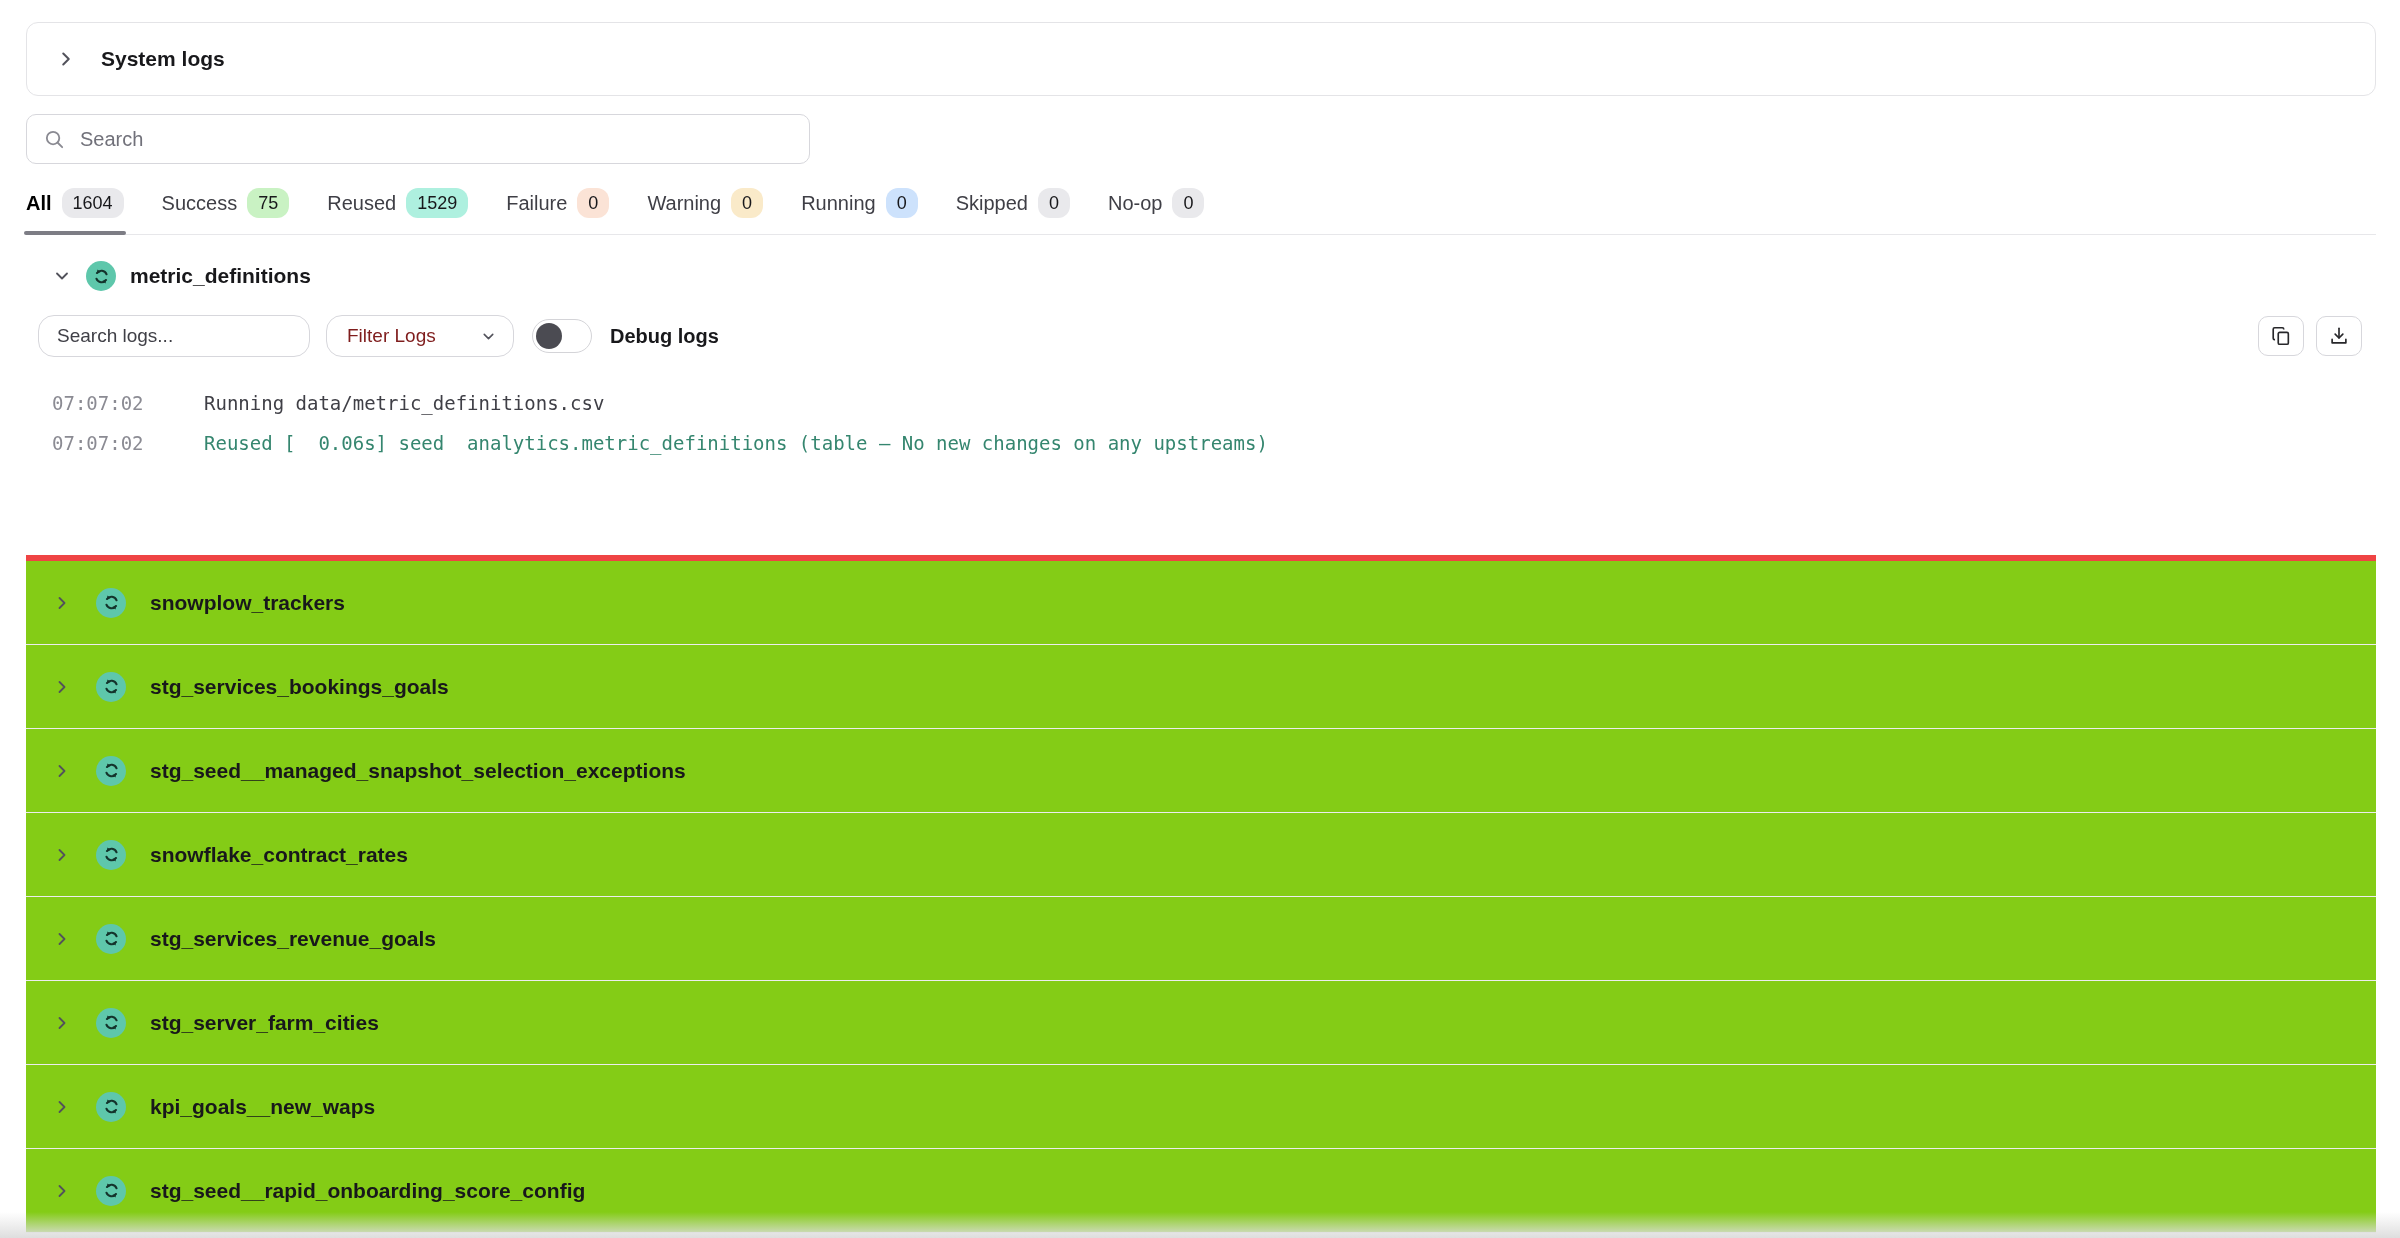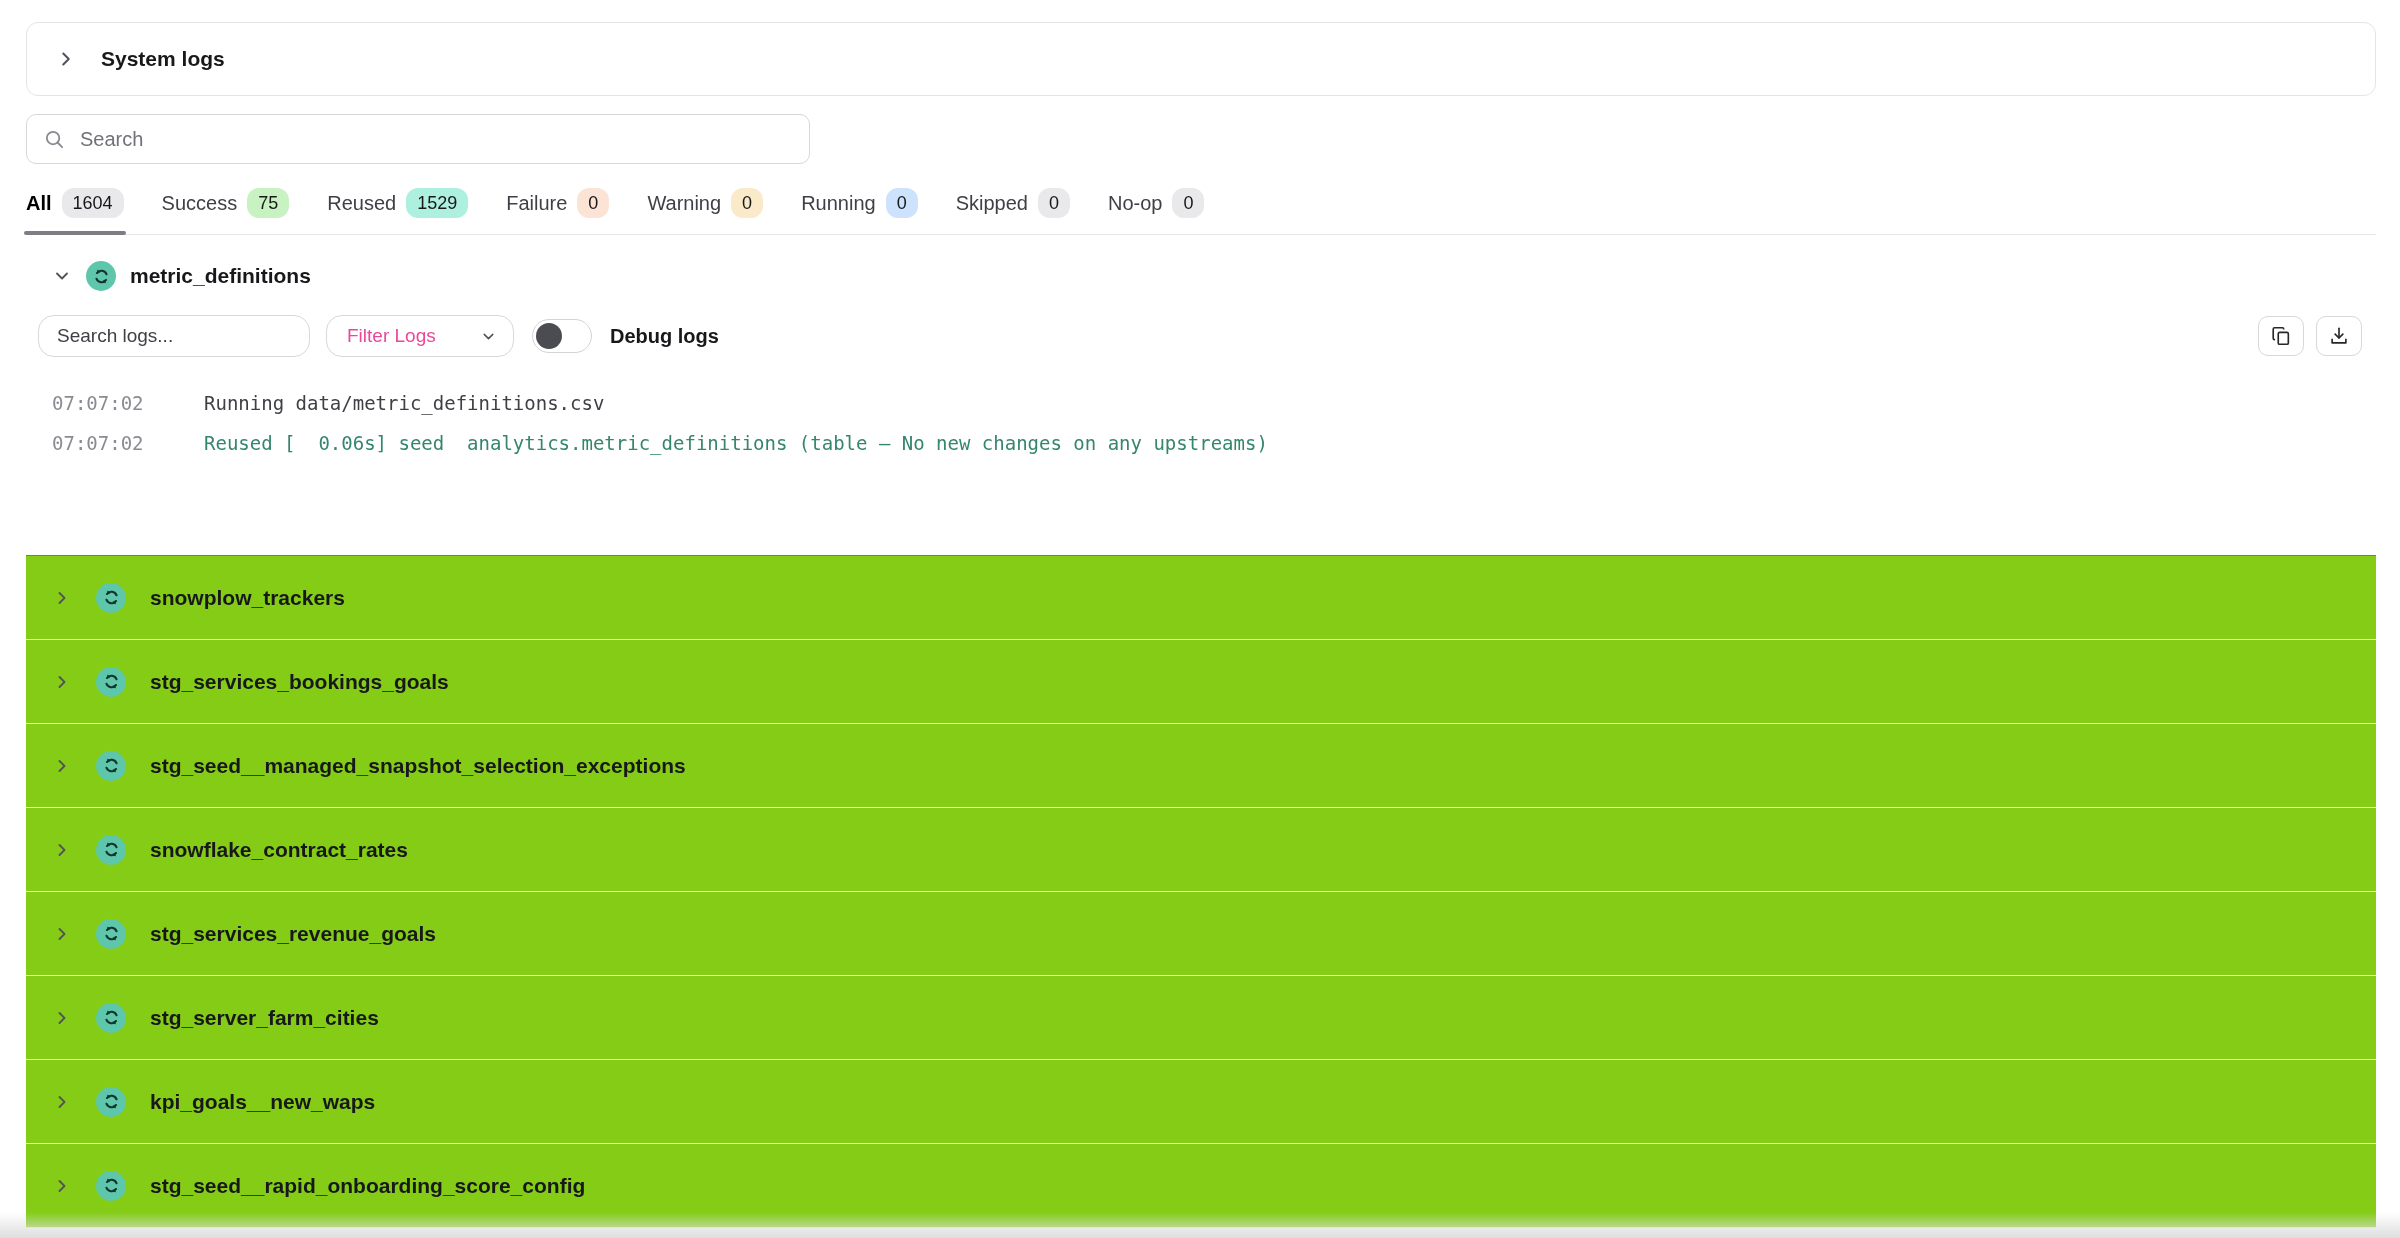--- a/index.html
+++ b/index.html
@@ -75,21 +75,21 @@
     padding: 6px 11px; border-radius: 12px; color: #18181b; white-space: nowrap;
   }
   .badge--gray   { background: #e9e9ec; }
   .badge--green  { background: #c9f2c3; }
   .badge--teal   { background: #aef0df; }
   .badge--red    { background: #fbe3d6; }
   .badge--orange { background: #faeac9; }
   .badge--blue   { background: #cde2fc; }
 
   
-  .expanded { border-bottom: 1px solid #ef4444; padding-bottom: 92px; }
+  .expanded { border-bottom: 6px solid #ef4444; padding-bottom: 92px; }
   .exp-header {
     display: flex; align-items: center; gap: 14px;
     padding: 26px 0 20px 26px; cursor: pointer;
   }
   .model-name { font-size: 21px; font-weight: 600; color: #18181b; }
 
   .status-icon {
     width: 30px; height: 30px; border-radius: 50%;
     background: #5ec7ab;
     display: flex; align-items: center; justify-content: center;
@@ -102,21 +102,21 @@
     width: 272px; height: 42px;
     border: 1px solid #d7d7dc; border-radius: 16px;
     padding: 0 18px; font-family: "Liberation Sans", sans-serif;
     font-size: 19px; color: #4d7c0f; outline: none;
   }
   .log-search::placeholder { color: #3f3f46; }
   .filter-select {
     margin-left: 16px; width: 188px; height: 42px;
     border: 1px solid #d7d7dc; border-radius: 16px;
     display: flex; align-items: center; justify-content: space-between;
-    padding: 0 16px 0 20px; font-size: 19px; color: #ec4899; cursor: pointer;
+    padding: 0 16px 0 20px; font-size: 19px; color: #7f1d1d; cursor: pointer;
     background: #fff;
   }
   .toggle {
     margin-left: 18px; width: 60px; height: 34px;
     border: 1px solid #d4d4d8; border-radius: 17px;
     position: relative; background: #fff; cursor: pointer; flex: 0 0 auto;
   }
   .toggle .knob {
     position: absolute; left: 3px; top: 3px;
     width: 26px; height: 26px; border-radius: 50%; background: #4b4b52;

